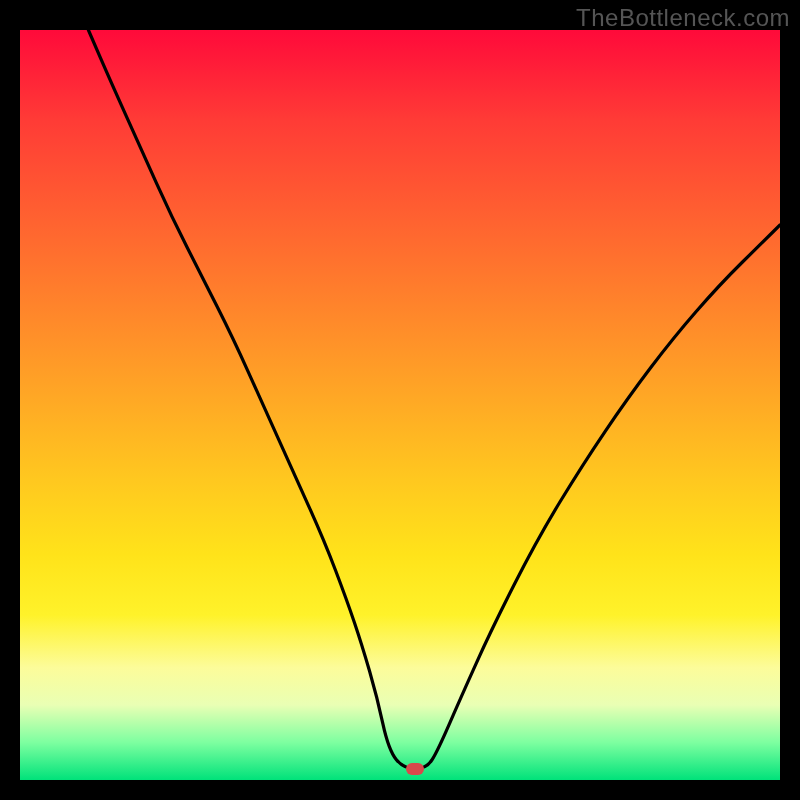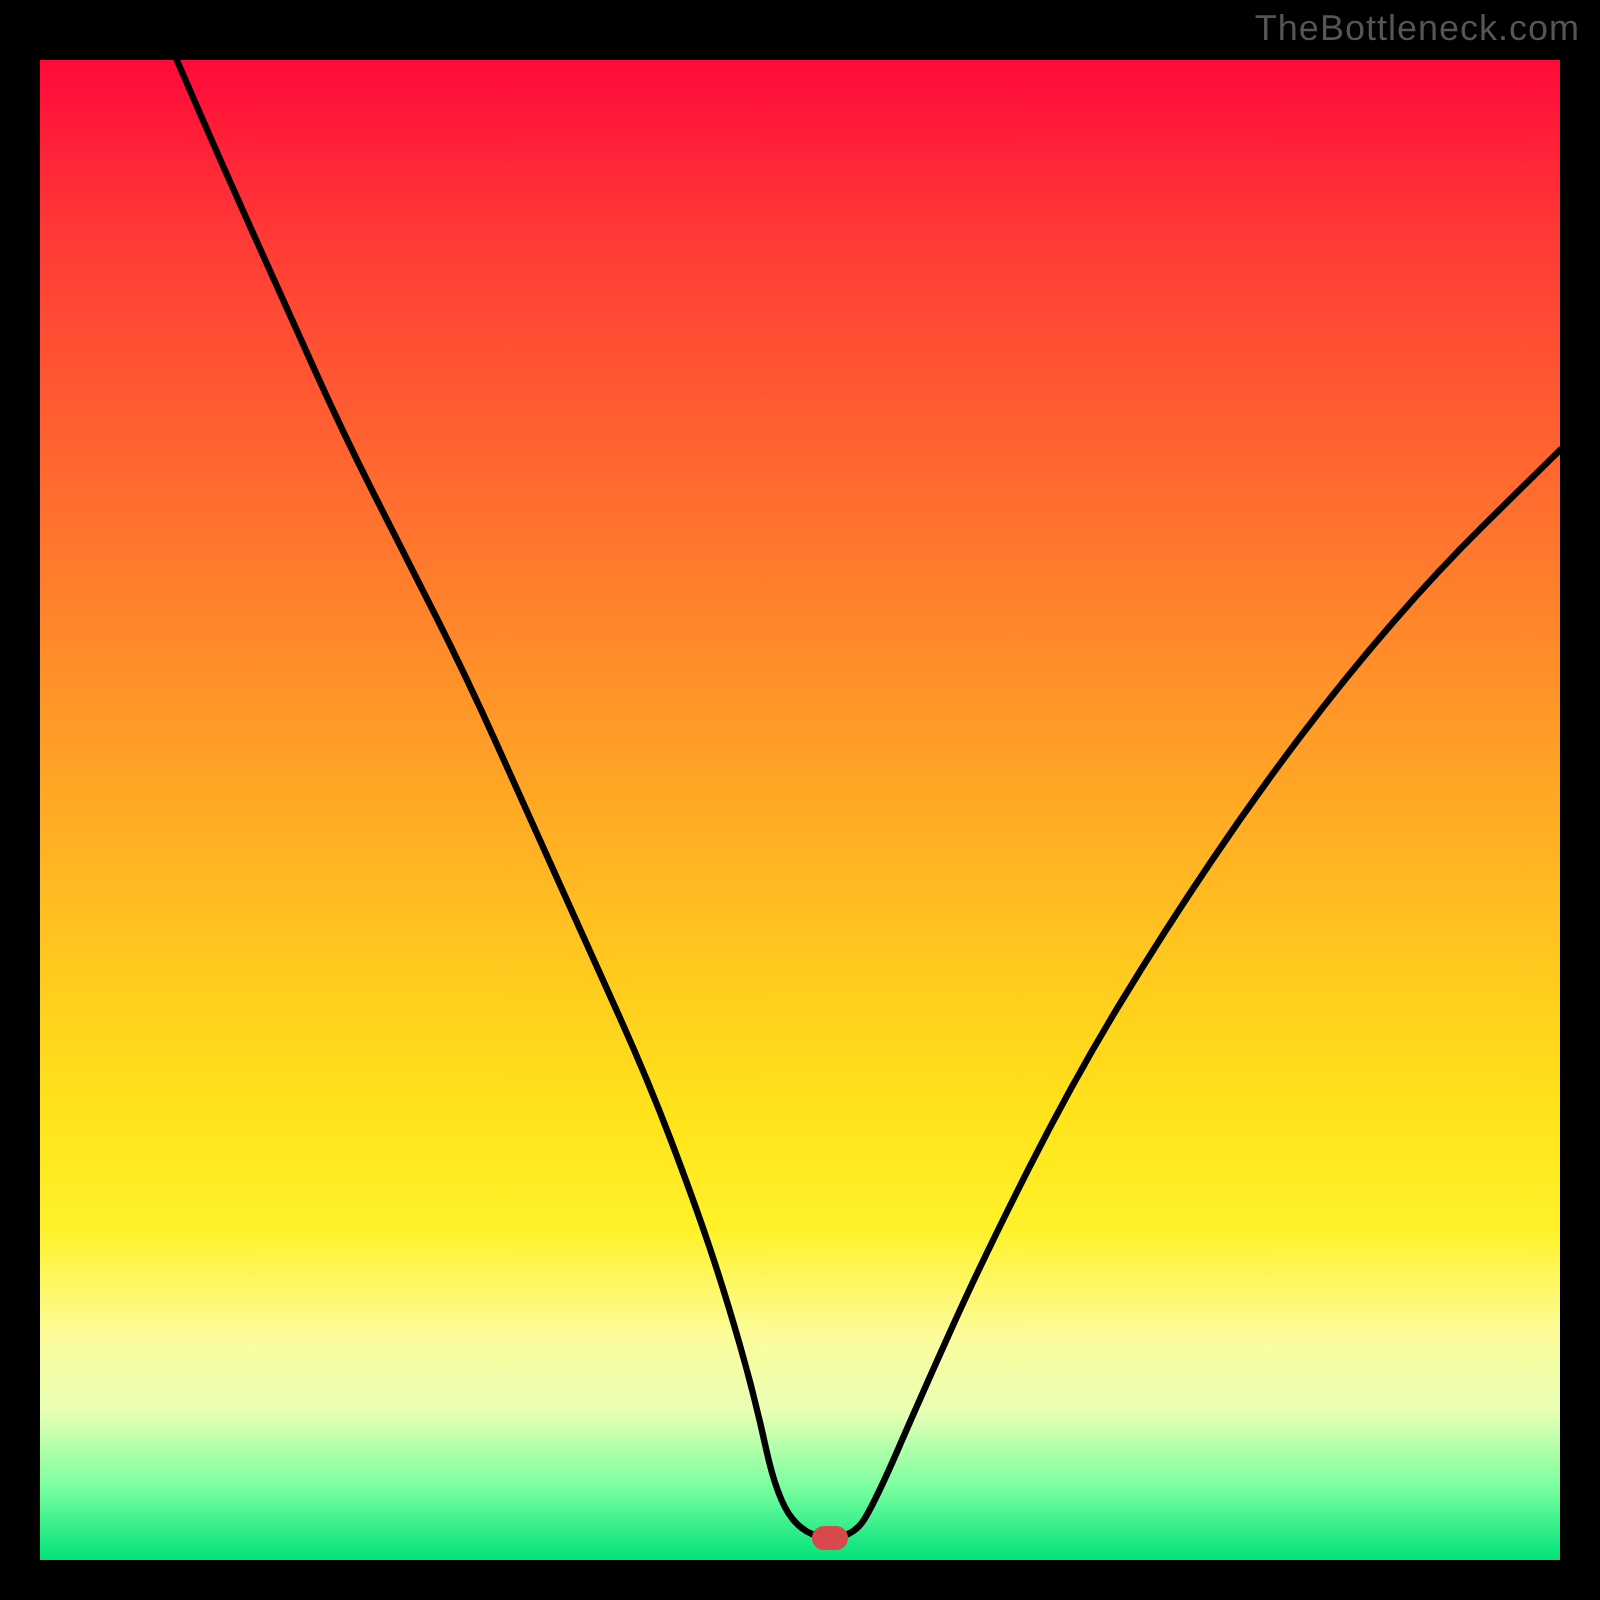--- a/index.html
+++ b/index.html
@@ -15,21 +15,21 @@
     position: relative;
     width: 800px;
     height: 800px;
     background: #000;
   }
   .watermark {
     position: absolute;
     top: 4px;
     right: 10px;
     color: #555;
-    font-size: 18px;
+    font-size: 24px;
     font-weight: 500;
     letter-spacing: 0.5px;
     z-index: 10;
   }
   .plot-area {
     position: absolute;
     left: 20px;
     top: 30px;
     width: 760px;
     height: 750px;

